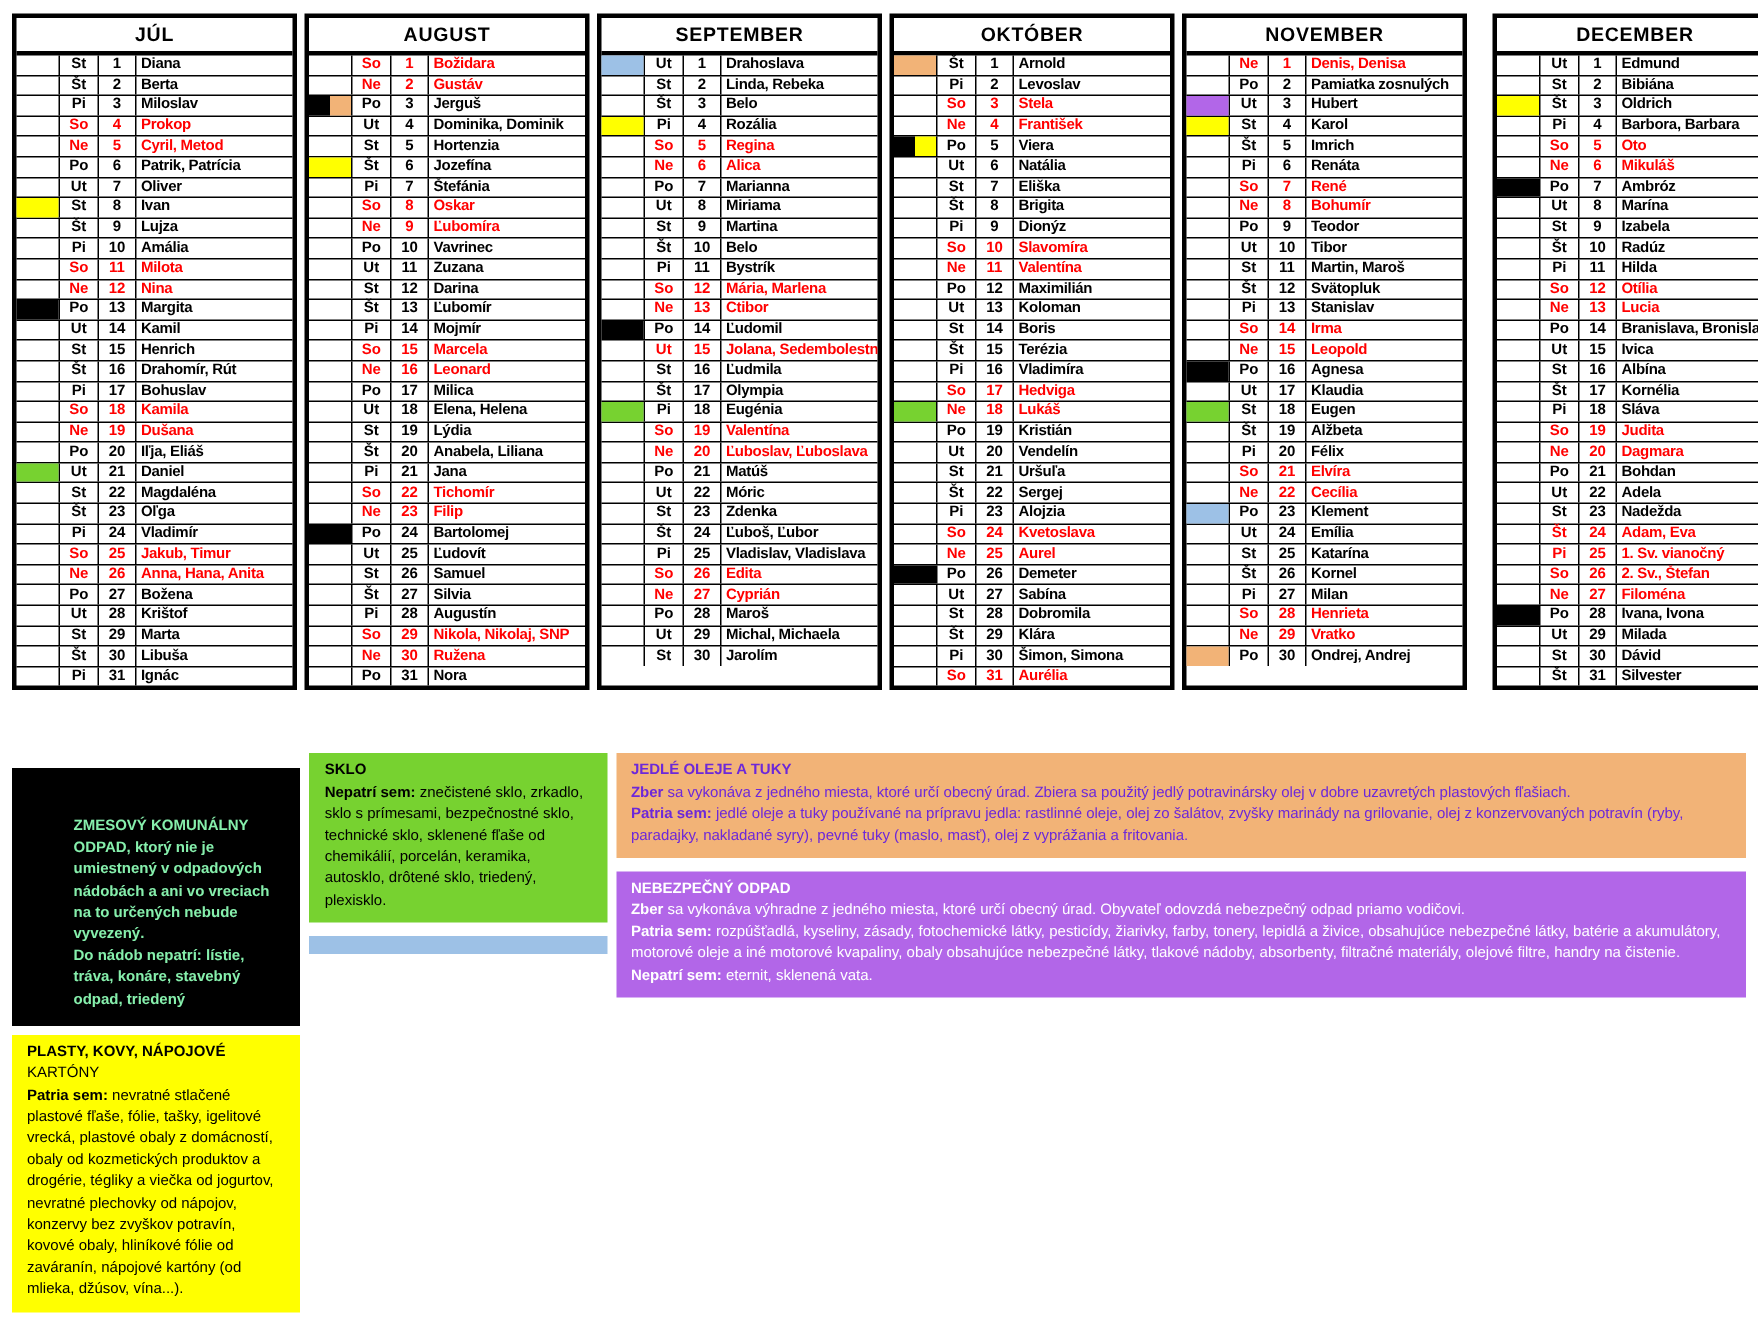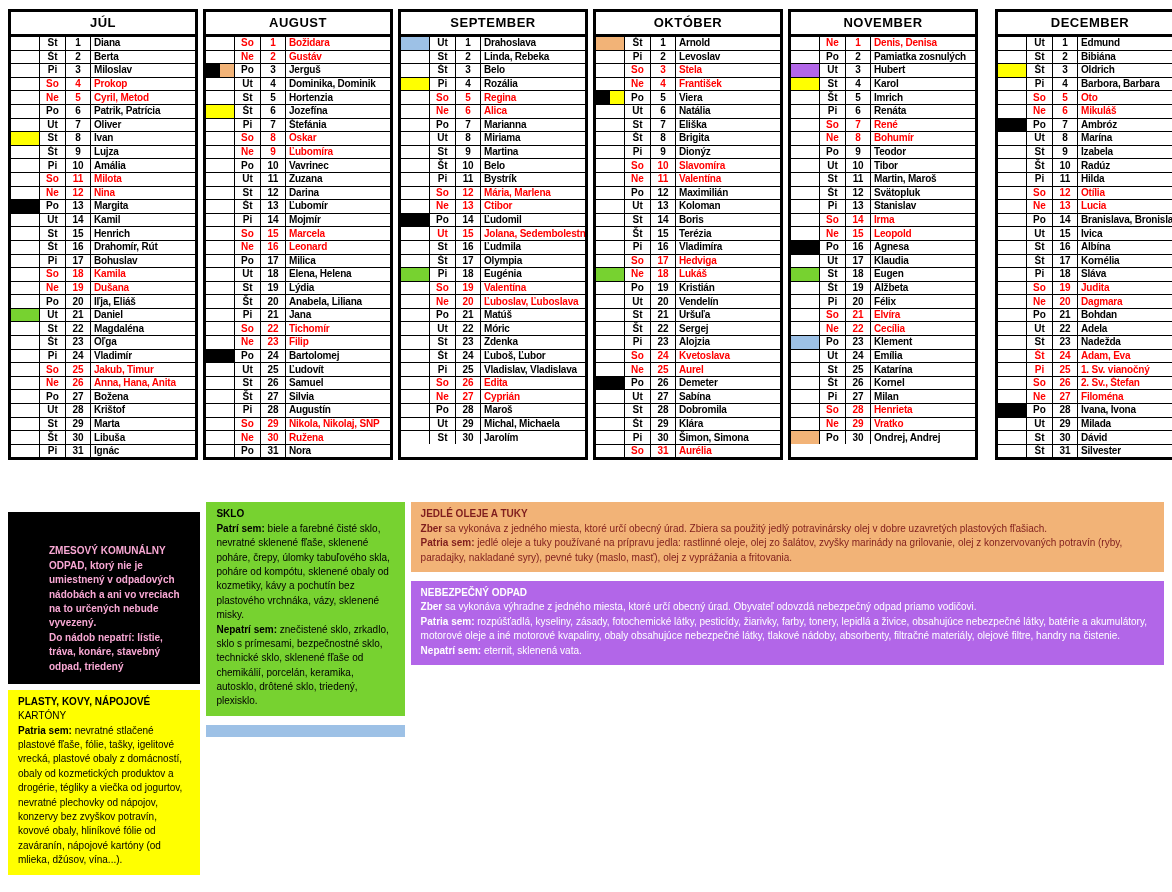--- a/index.html
+++ b/index.html
@@ -1205,41 +1205,40 @@
         <div class="mkcell"></div>
         <div class="cell dow">Št</div>
         <div class="cell num">31</div>
         <div class="cell dayname">Silvester</div>
       </div>
     </div>
   </div>
 
 <div class="info-grid">
   <div class="info-col col1">
-    <div class="box box-zmesovy" style="background: rgb(0, 0, 0); color: #f9a8d4; padding-left: 41px;">
+    <div class="box box-zmesovy" style="background: rgb(0, 0, 0); color: #86efac; padding-left: 41px;">
         <p><span class="b">ZMESOVÝ KOMUNÁLNY ODPAD, ktorý nie je umiestnený v odpadových nádobách a ani vo vreciach na to určených nebude vyvezený.</span></p>
         <p><span class="b">Do nádob nepatrí: lístie, tráva, konáre, stavebný odpad, triedený</span></p>
       </div>
     <div class="box box-plasty" style="background: rgb(255, 255, 0); color: rgb(0, 0, 0);">
         <p><span class="b">PLASTY, KOVY, NÁPOJOVÉ</span><span> KARTÓNY</span></p>
         <p><span class="b">Patria sem:</span><span> nevratné stlačené plastové fľaše, fólie, tašky, igelitové vrecká, plastové obaly z domácností, obaly od kozmetických produktov a drogérie, tégliky a viečka od jogurtov, nevratné plechovky od nápojov, konzervy bez zvyškov potravín, kovové obaly, hliníkové fólie od zaváranín, nápojové kartóny (od mlieka, džúsov, vína...).</span></p>
       </div>
   </div>
   <div class="info-col col2">
     <div class="box box-sklo" style="background: rgb(119, 210, 48); color: rgb(0, 0, 0);">
         <p><span class="b">SKLO</span></p>
-        <p><span class="b">Patrí sem:</span><span> biele a farebné čisté sklo, nevratné sklenené fľaše, sklenené poháre, črepy, úlomky tabuľového skla, poháre od kompótu, sklenené obaly od kozmetiky, kávy a pochutín bez plastového vrchnáka, vázy, sklenené misky.</span></p>
         <p><span class="b">Nepatrí sem:</span><span> znečistené sklo, zrkadlo, sklo s prímesami, bezpečnostné sklo, technické sklo, sklenené fľaše od chemikálií, porcelán, keramika, autosklo, drôtené sklo, triedený, plexisklo.</span></p>
       </div>
     <div class="box box-papier" style="background: rgb(157, 193, 230); color: rgb(0, 0, 0);">
         <p></p>
       </div>
   </div>
   <div class="info-col col3">
-    <div class="box box-oleje" style="background: rgb(242, 179, 119); color: #7f1d1d;">
+    <div class="box box-oleje" style="background: rgb(242, 179, 119); color: #6d28d9;">
         <p><span class="b">JEDLÉ OLEJE A TUKY</span></p>
         <p><span class="b">Zber</span><span> sa vykonáva z jedného miesta, ktoré určí obecný úrad. Zbiera sa použitý jedlý potravinársky olej v dobre uzavretých plastových fľašiach.</span></p>
         <p><span class="b">Patria sem:</span><span> jedlé oleje a tuky používané na prípravu jedla: rastlinné oleje, olej zo šalátov, zvyšky marinády na grilovanie, olej z konzervovaných potravín (ryby, paradajky, nakladané syry), pevné tuky (maslo, masť), olej z vyprážania a fritovania.</span></p>
       </div>
     <div class="box box-nebezpecny" style="background: rgb(178, 102, 232); color: #ffffff;">
         <p><span class="b">NEBEZPEČNÝ ODPAD</span></p>
         <p><span class="b">Zber</span><span> sa vykonáva výhradne z jedného miesta, ktoré určí obecný úrad. Obyvateľ odovzdá nebezpečný odpad priamo vodičovi.</span></p>
         <p><span class="b">Patria sem:</span><span> rozpúšťadlá, kyseliny, zásady, fotochemické látky, pesticídy, žiarivky, farby, tonery, lepidlá a živice, obsahujúce nebezpečné látky, batérie a akumulátory, motorové oleje a iné motorové kvapaliny, obaly obsahujúce nebezpečné látky, tlakové nádoby, absorbenty, filtračné materiály, olejové filtre, handry na čistenie.</span></p>
         <p><span class="b">Nepatrí sem:</span><span> eternit, sklenená vata.</span></p>
       </div>

